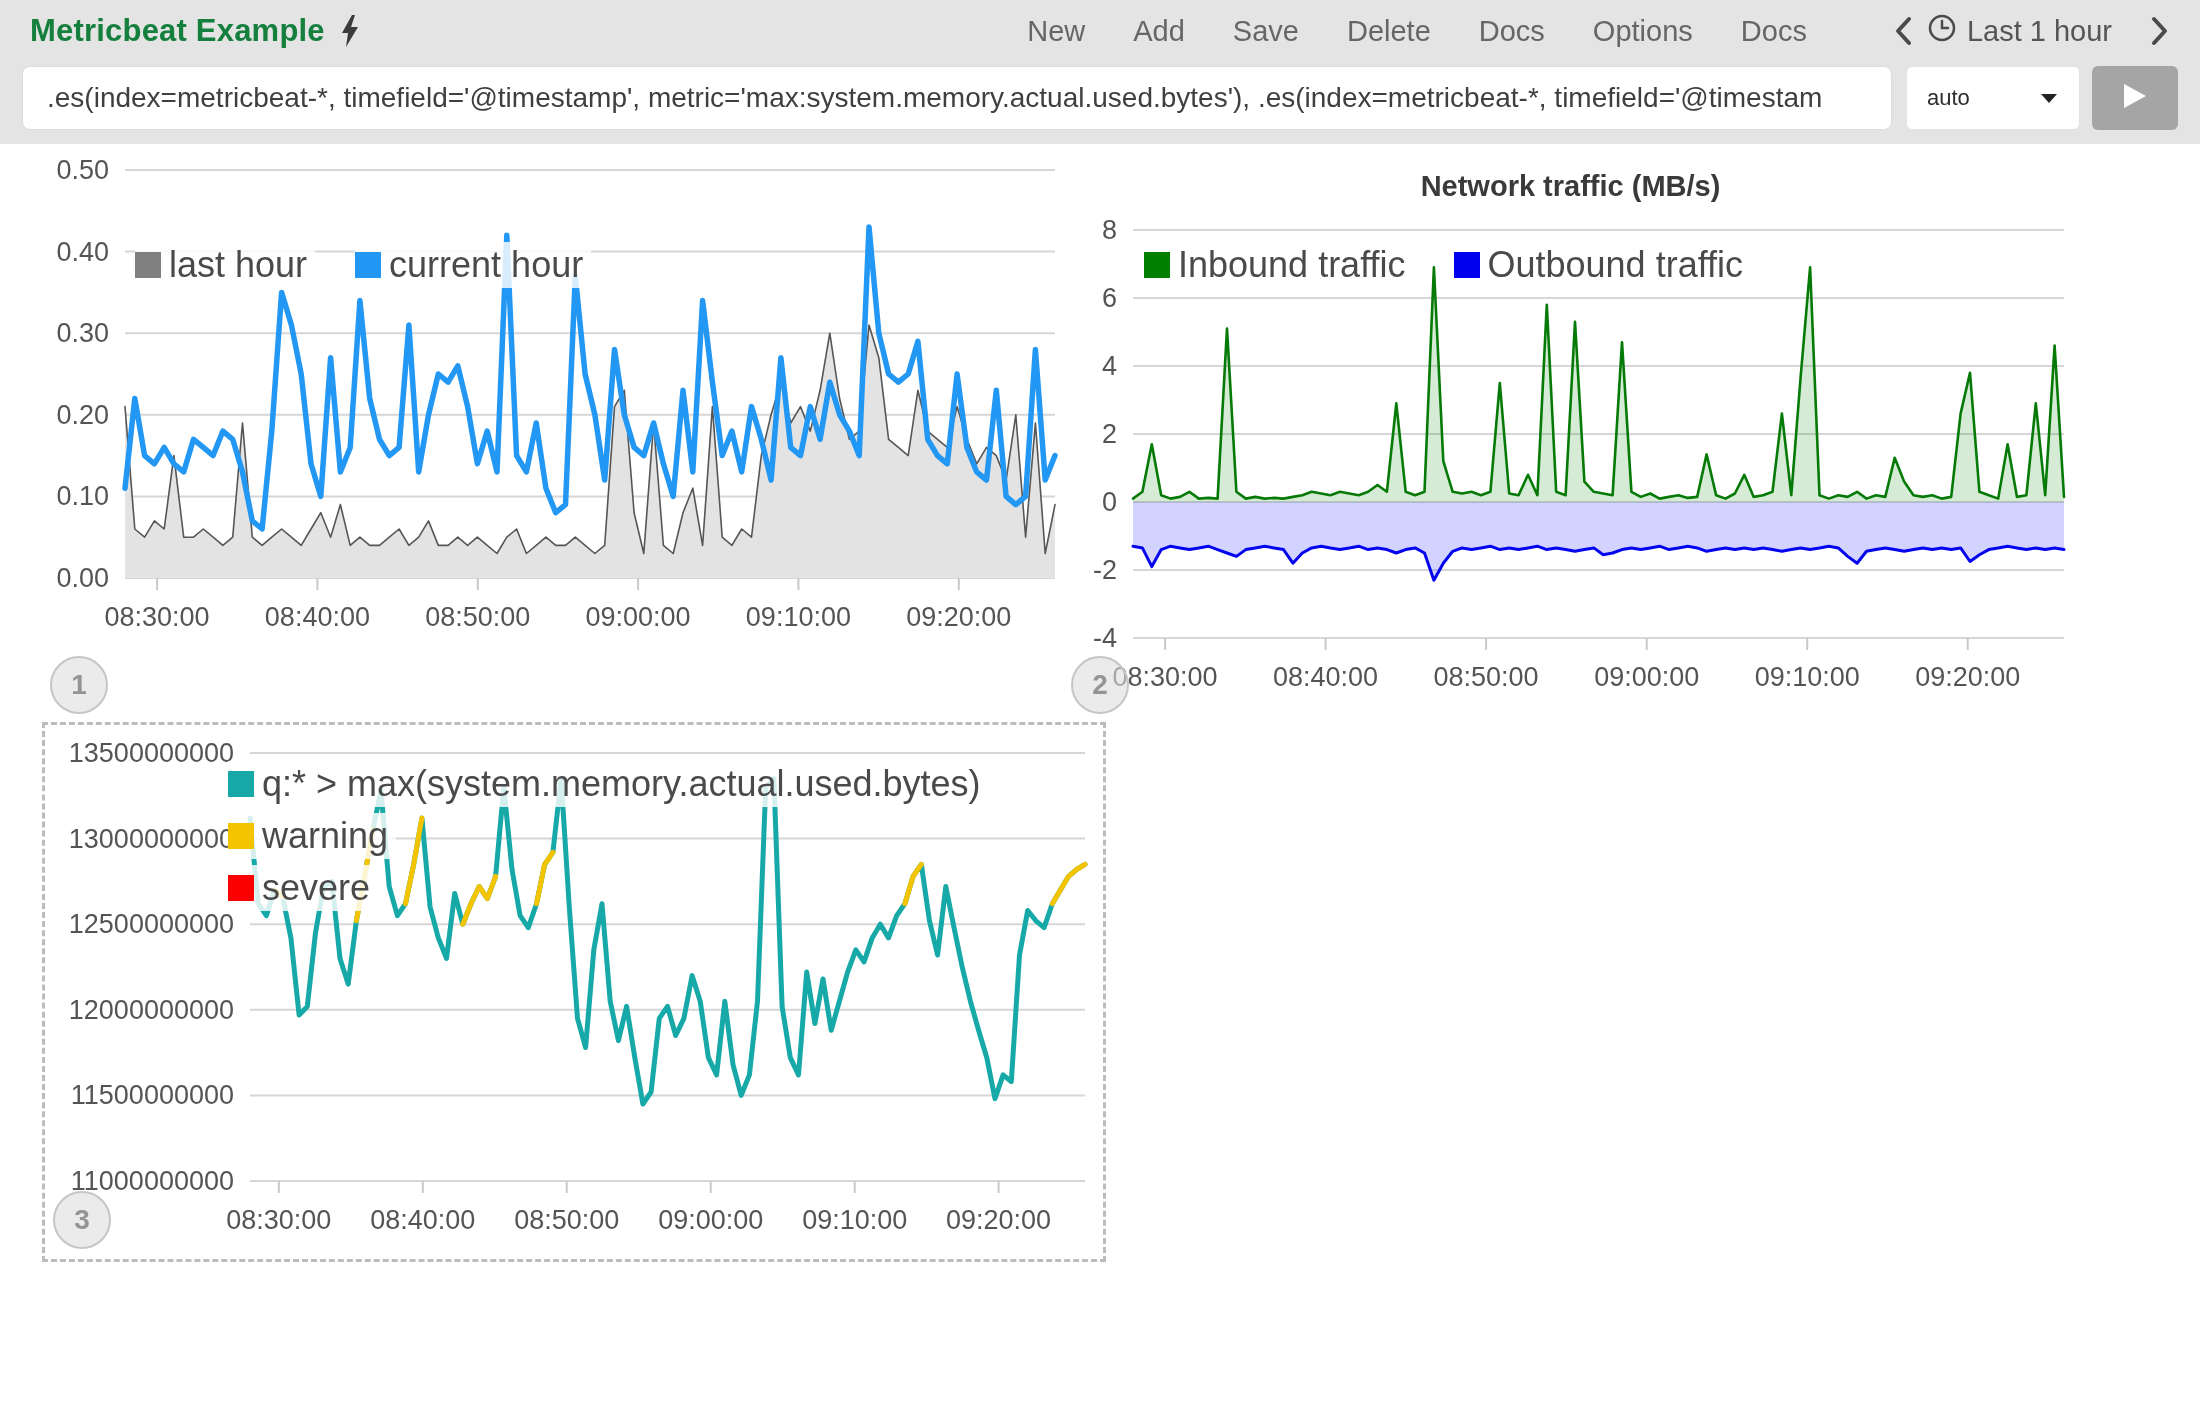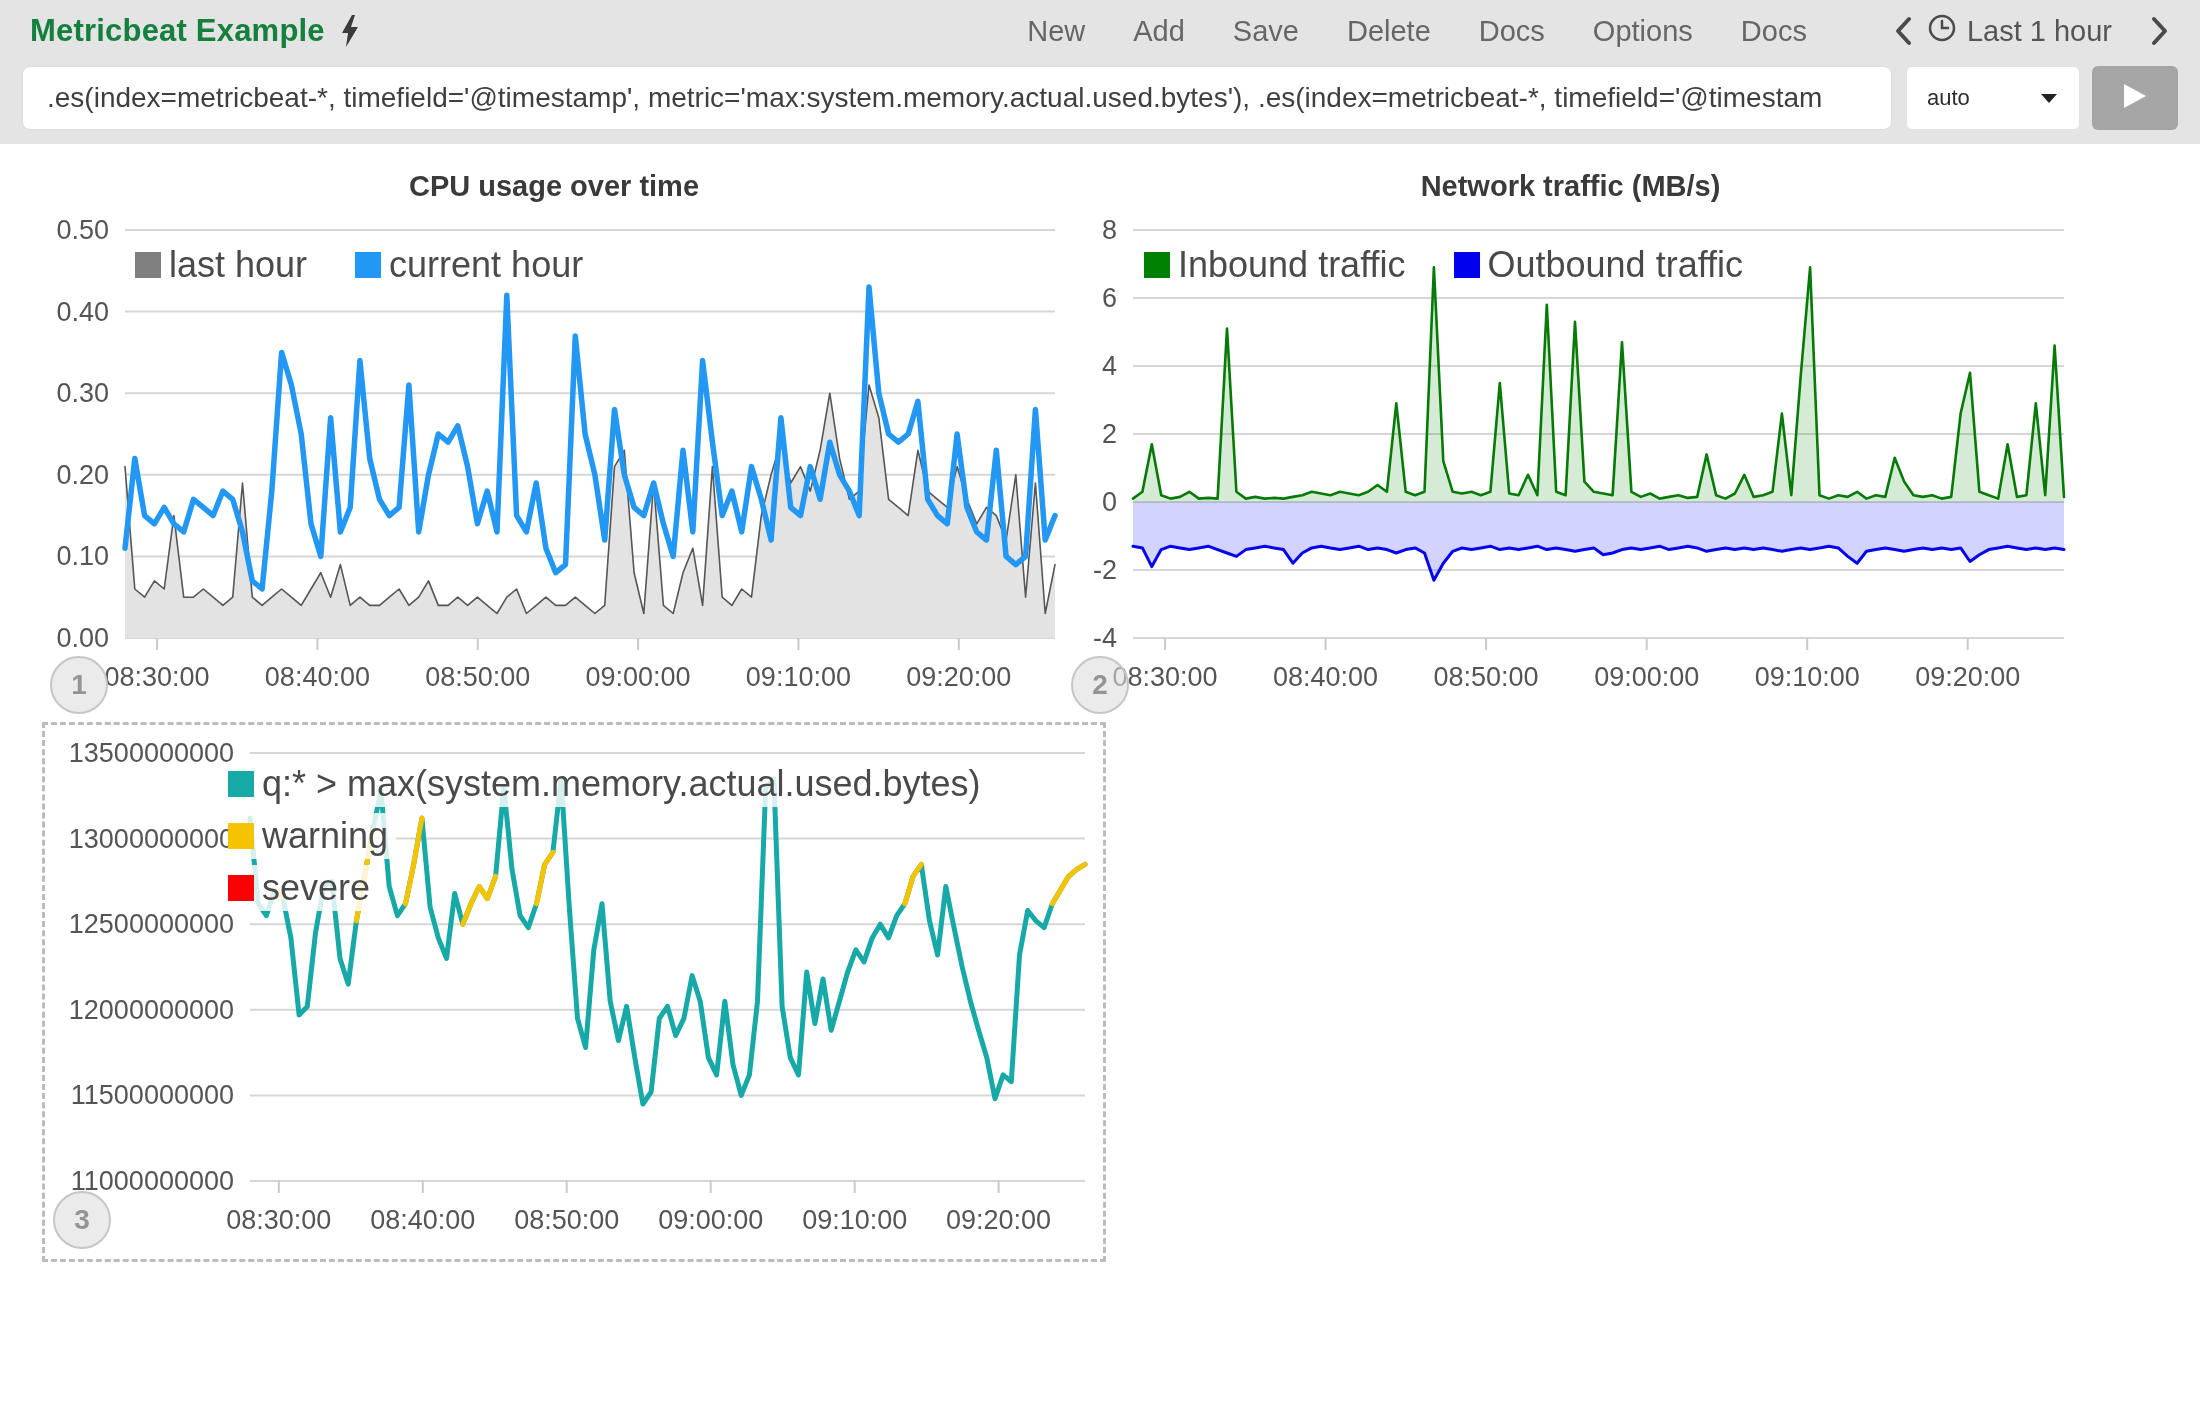--- a/index.html
+++ b/index.html
@@ -101,21 +101,20 @@
         <span>
           <svg width="26" height="28" viewBox="0 0 26 28">
               <path d="M2 2 L24 14 L2 26 Z" fill="#ffffff"></path>
             </svg>
         </span>
       </div>
     </div>
   </div>
 
   <div class="chart" style="left:30px;top:156px;width:1048px;height:600px;">
-    <div class="chart-title">CPU usage over time</div>
     <svg class="plot" width="1048" height="480" viewBox="0 0 1048 480">
         <line x1="95" x2="1025" y1="422.0" y2="422.0" stroke="#d6d6d6" stroke-width="2"></line>
         <text class="ax" x="79" y="431.0" text-anchor="end">0.00</text>
         <line x1="95" x2="1025" y1="340.4" y2="340.4" stroke="#d6d6d6" stroke-width="2"></line>
         <text class="ax" x="79" y="349.4" text-anchor="end">0.10</text>
         <line x1="95" x2="1025" y1="258.8" y2="258.8" stroke="#d6d6d6" stroke-width="2"></line>
         <text class="ax" x="79" y="267.8" text-anchor="end">0.20</text>
         <line x1="95" x2="1025" y1="177.2" y2="177.2" stroke="#d6d6d6" stroke-width="2"></line>
         <text class="ax" x="79" y="186.2" text-anchor="end">0.30</text>
         <line x1="95" x2="1025" y1="95.6" y2="95.6" stroke="#d6d6d6" stroke-width="2"></line>

